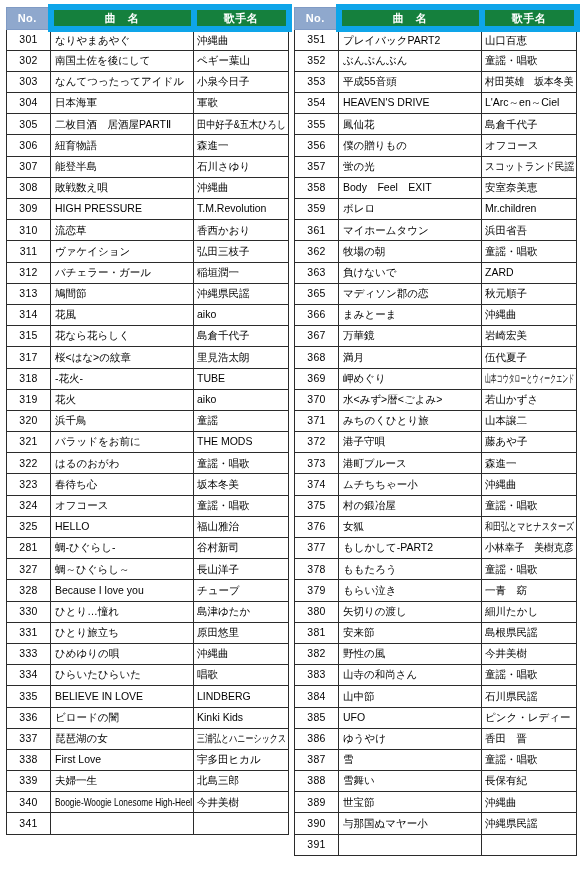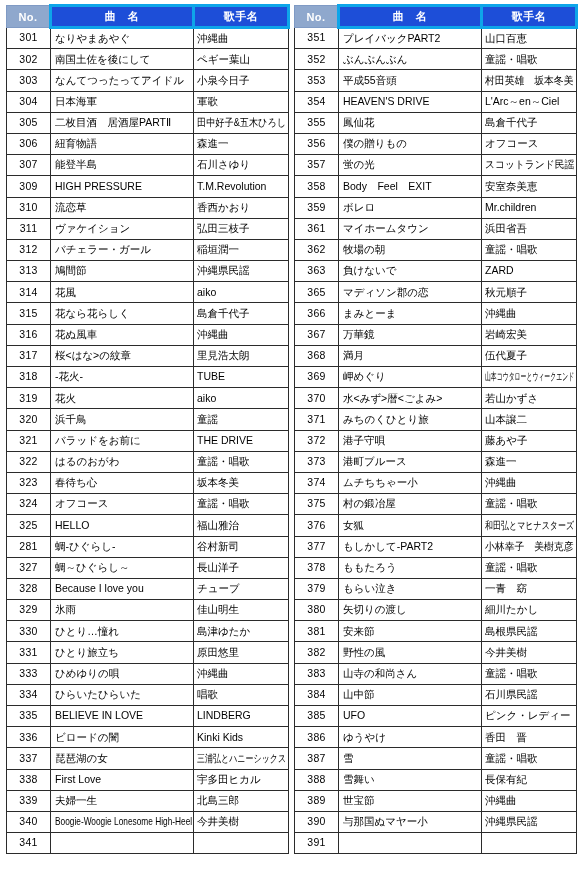--- a/index.html
+++ b/index.html
@@ -35,26 +35,26 @@
     width: 282px;
     border-collapse: collapse;
     table-layout: fixed;
   }
   table.songlist col.c-no    { width: 44px; }
   table.songlist col.c-title { width: 143px; }
   table.songlist col.c-artist{ width: 95px; }
 
   table.songlist thead th {
     height: 22px;
-    background: #1d4ed8;
+    background: #15803d;
     color: #ffffff;
     font-size: 11px;
     font-weight: bold;
     text-align: center;
-    border: 3px solid #0ea5e9;
+    border: 6px solid #0ea5e9;
     letter-spacing: 0.5px;
     padding: 0;
     vertical-align: middle;
   }
   table.songlist thead th.th-no {
     background: #8fa8cd;
     color: #ffffff;
     border: 1px solid #7f9ac4;
   }
   table.songlist tbody td {
@@ -166,20 +166,29 @@
             <tr>
               <td class="td-no">307</td>
               <td class="td-title">
                 <span class="fit">能登半島</span>
               </td>
               <td class="td-artist">
                 <span class="fit">石川さゆり</span>
               </td>
             </tr>
             <tr>
+              <td class="td-no">308</td>
+              <td class="td-title">
+                <span class="fit">敗戦数え唄</span>
+              </td>
+              <td class="td-artist">
+                <span class="fit">沖縄曲</span>
+              </td>
+            </tr>
+            <tr>
               <td class="td-no">309</td>
               <td class="td-title">
                 <span class="fit">HIGH PRESSURE</span>
               </td>
               <td class="td-artist">
                 <span class="fit">T.M.Revolution</span>
               </td>
             </tr>
             <tr>
               <td class="td-no">310</td>
@@ -229,29 +238,20 @@
             <tr>
               <td class="td-no">315</td>
               <td class="td-title">
                 <span class="fit">花なら花らしく</span>
               </td>
               <td class="td-artist">
                 <span class="fit">島倉千代子</span>
               </td>
             </tr>
             <tr>
-              <td class="td-no">316</td>
-              <td class="td-title">
-                <span class="fit">花ぬ風車</span>
-              </td>
-              <td class="td-artist">
-                <span class="fit">沖縄曲</span>
-              </td>
-            </tr>
-            <tr>
               <td class="td-no">317</td>
               <td class="td-title">
                 <span class="fit">桜&lt;はな&gt;の紋章</span>
               </td>
               <td class="td-artist">
                 <span class="fit">里見浩太朗</span>
               </td>
             </tr>
             <tr>
               <td class="td-no">318</td>
@@ -279,21 +279,21 @@
               <td class="td-artist">
                 <span class="fit">童謡</span>
               </td>
             </tr>
             <tr>
               <td class="td-no">321</td>
               <td class="td-title">
                 <span class="fit">バラッドをお前に</span>
               </td>
               <td class="td-artist">
-                <span class="fit">THE DRIVE</span>
+                <span class="fit">THE MODS</span>
               </td>
             </tr>
             <tr>
               <td class="td-no">322</td>
               <td class="td-title">
                 <span class="fit">はるのおがわ</span>
               </td>
               <td class="td-artist">
                 <span class="fit">童謡・唱歌</span>
               </td>
@@ -343,29 +343,20 @@
                 <span class="fit">長山洋子</span>
               </td>
             </tr>
             <tr>
               <td class="td-no">328</td>
               <td class="td-title">
                 <span class="fit">Because I love you</span>
               </td>
               <td class="td-artist">
                 <span class="fit">チューブ</span>
-              </td>
-            </tr>
-            <tr>
-              <td class="td-no">329</td>
-              <td class="td-title">
-                <span class="fit">氷雨</span>
-              </td>
-              <td class="td-artist">
-                <span class="fit">佳山明生</span>
               </td>
             </tr>
             <tr>
               <td class="td-no">330</td>
               <td class="td-title">
                 <span class="fit">ひとり…憧れ</span>
               </td>
               <td class="td-artist">
                 <span class="fit">島津ゆたか</span>
               </td>

